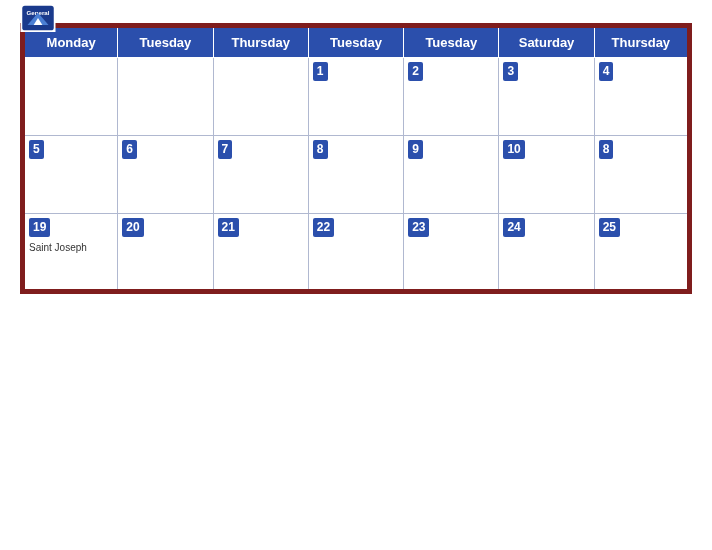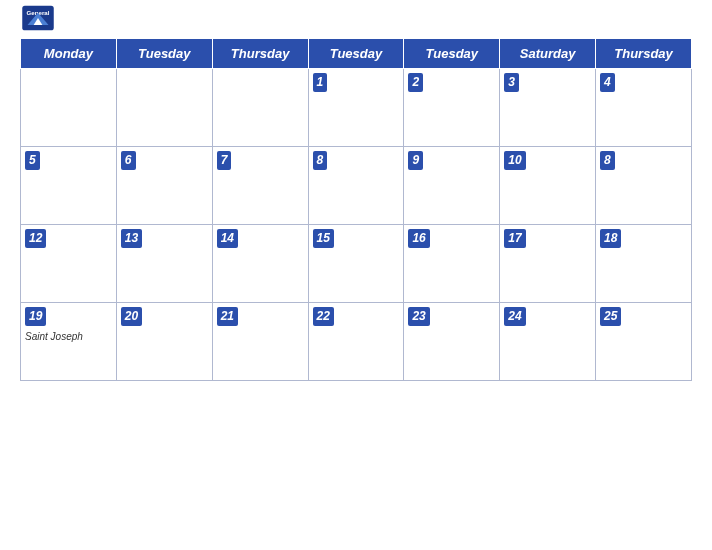--- a/index.html
+++ b/index.html
@@ -50,23 +50,22 @@
     .country {
       position: absolute;
       right: 0;
       font-size: 13px;
       color: #333;
       font-style: italic;
     }
     .calendar {
       width: 100%;
       border-collapse: collapse;
-      margin-top: 16px;
-      border: 1px solid #7f1d1d;
-      font-style: italic;
+      margin-top: 1px;
+      border: 5px solid #7f1d1d;
     }
     .calendar thead tr th {
       background-color: #2b4fac;
       color: #fff;
       font-size: 13px;
       font-weight: bold;
       padding: 7px 4px;
       text-align: center;
       border: 1px solid #fff;
     }
@@ -143,29 +142,20 @@
       <tr>
         <td><span class="day-number">5</span></td>
         <td><span class="day-number">6</span></td>
         <td><span class="day-number">7</span></td>
         <td><span class="day-number">8</span></td>
         <td><span class="day-number">9</span></td>
         <td><span class="day-number">10</span></td>
         <td><span class="day-number">8</span></td>
       </tr>
       <tr>
-        <td><span class="day-number">12</span></td>
-        <td><span class="day-number">13</span></td>
-        <td><span class="day-number">14</span></td>
-        <td><span class="day-number">15</span></td>
-        <td><span class="day-number">16</span></td>
-        <td><span class="day-number">17</span></td>
-        <td><span class="day-number">18</span></td>
-      </tr>
-      <tr>
         <td><span class="day-number">19</span><span class="holiday-name">Saint Joseph</span></td>
         <td><span class="day-number">20</span></td>
         <td><span class="day-number">21</span></td>
         <td><span class="day-number">22</span></td>
         <td><span class="day-number">23</span></td>
         <td><span class="day-number">24</span></td>
         <td><span class="day-number">25</span></td>
       </tr>
     </tbody>
 </table>

